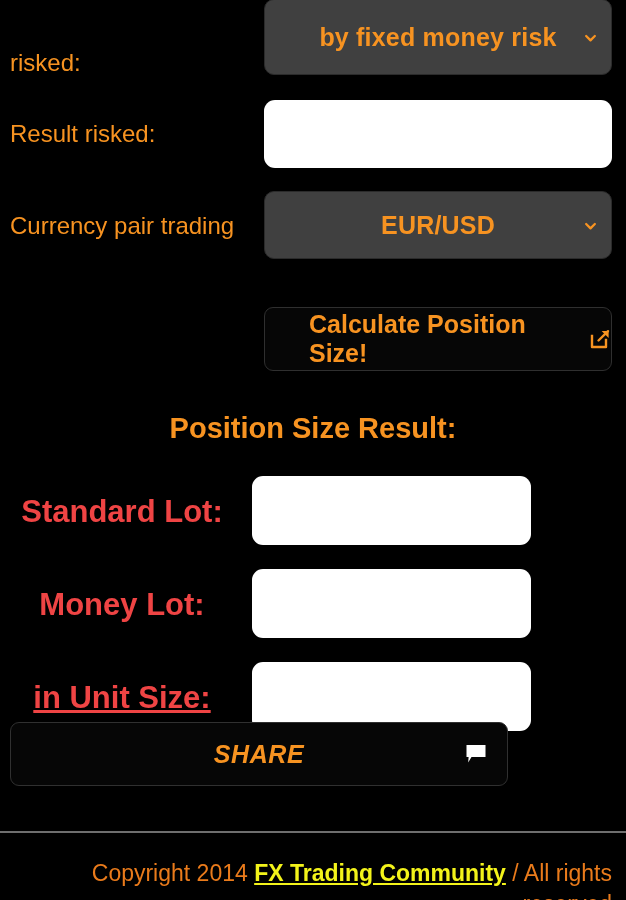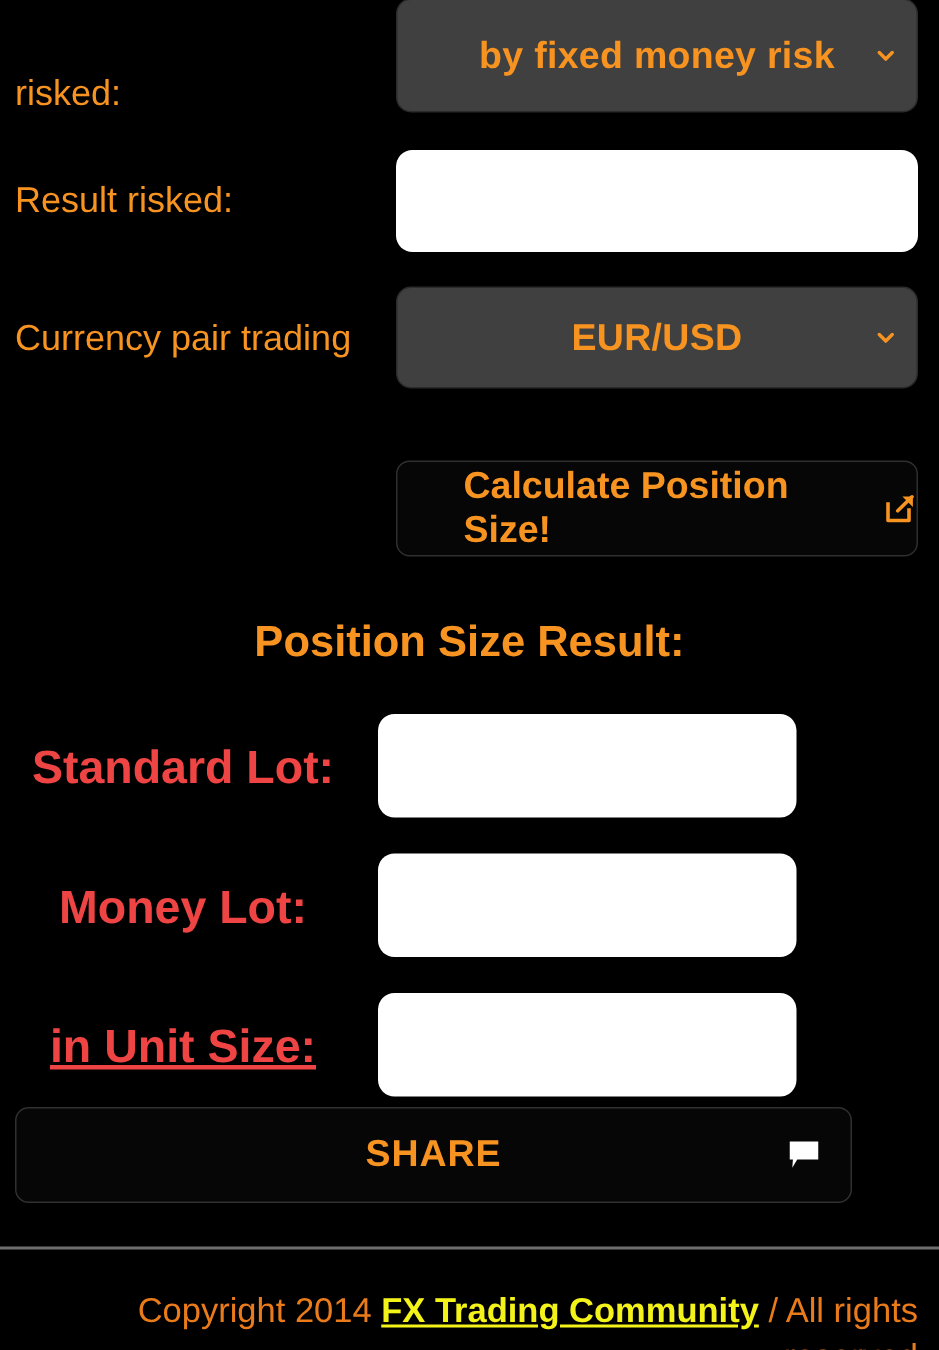--- a/index.html
+++ b/index.html
@@ -241,21 +241,21 @@
   <div class="result-row" style="top:548px; height:28px;">
     <div class="result-label" style="width:244px;">Money Lot:</div>
   </div>
   <input class="text-input" type="text" style="left: 252px; top: 526px; width: 279px; height: 69px;" placeholder="">
 
   <div class="result-row" style="top:641px; height:28px;">
     <div class="result-label" style="width:244px;text-decoration:underline;">in Unit Size:</div>
   </div>
   <input class="text-input" type="text" style="left: 252px; top: 619px; width: 279px; height: 69px;" placeholder="">
 
-  <div class="share-bar" style="left:10px; top:695px; width:558px; height:64px;">
+  <div class="share-bar" style="left:10px; top:679px; width:498px; height:64px;font-style:italic;">
     <span class="share-label">SHARE</span>
     <span class="share-bubble-icon">
       <svg viewBox="0 0 22 22" width="22" height="22" aria-hidden="true">
         <path d="M1.5 2 H20.5 V14 H6.5 L3.2 19.5 L3.6 14 H1.5 Z" fill="#ffffff"></path>
       </svg>
     </span>
   </div>
 
   <div class="divider" style="top:788px;"></div>
 

